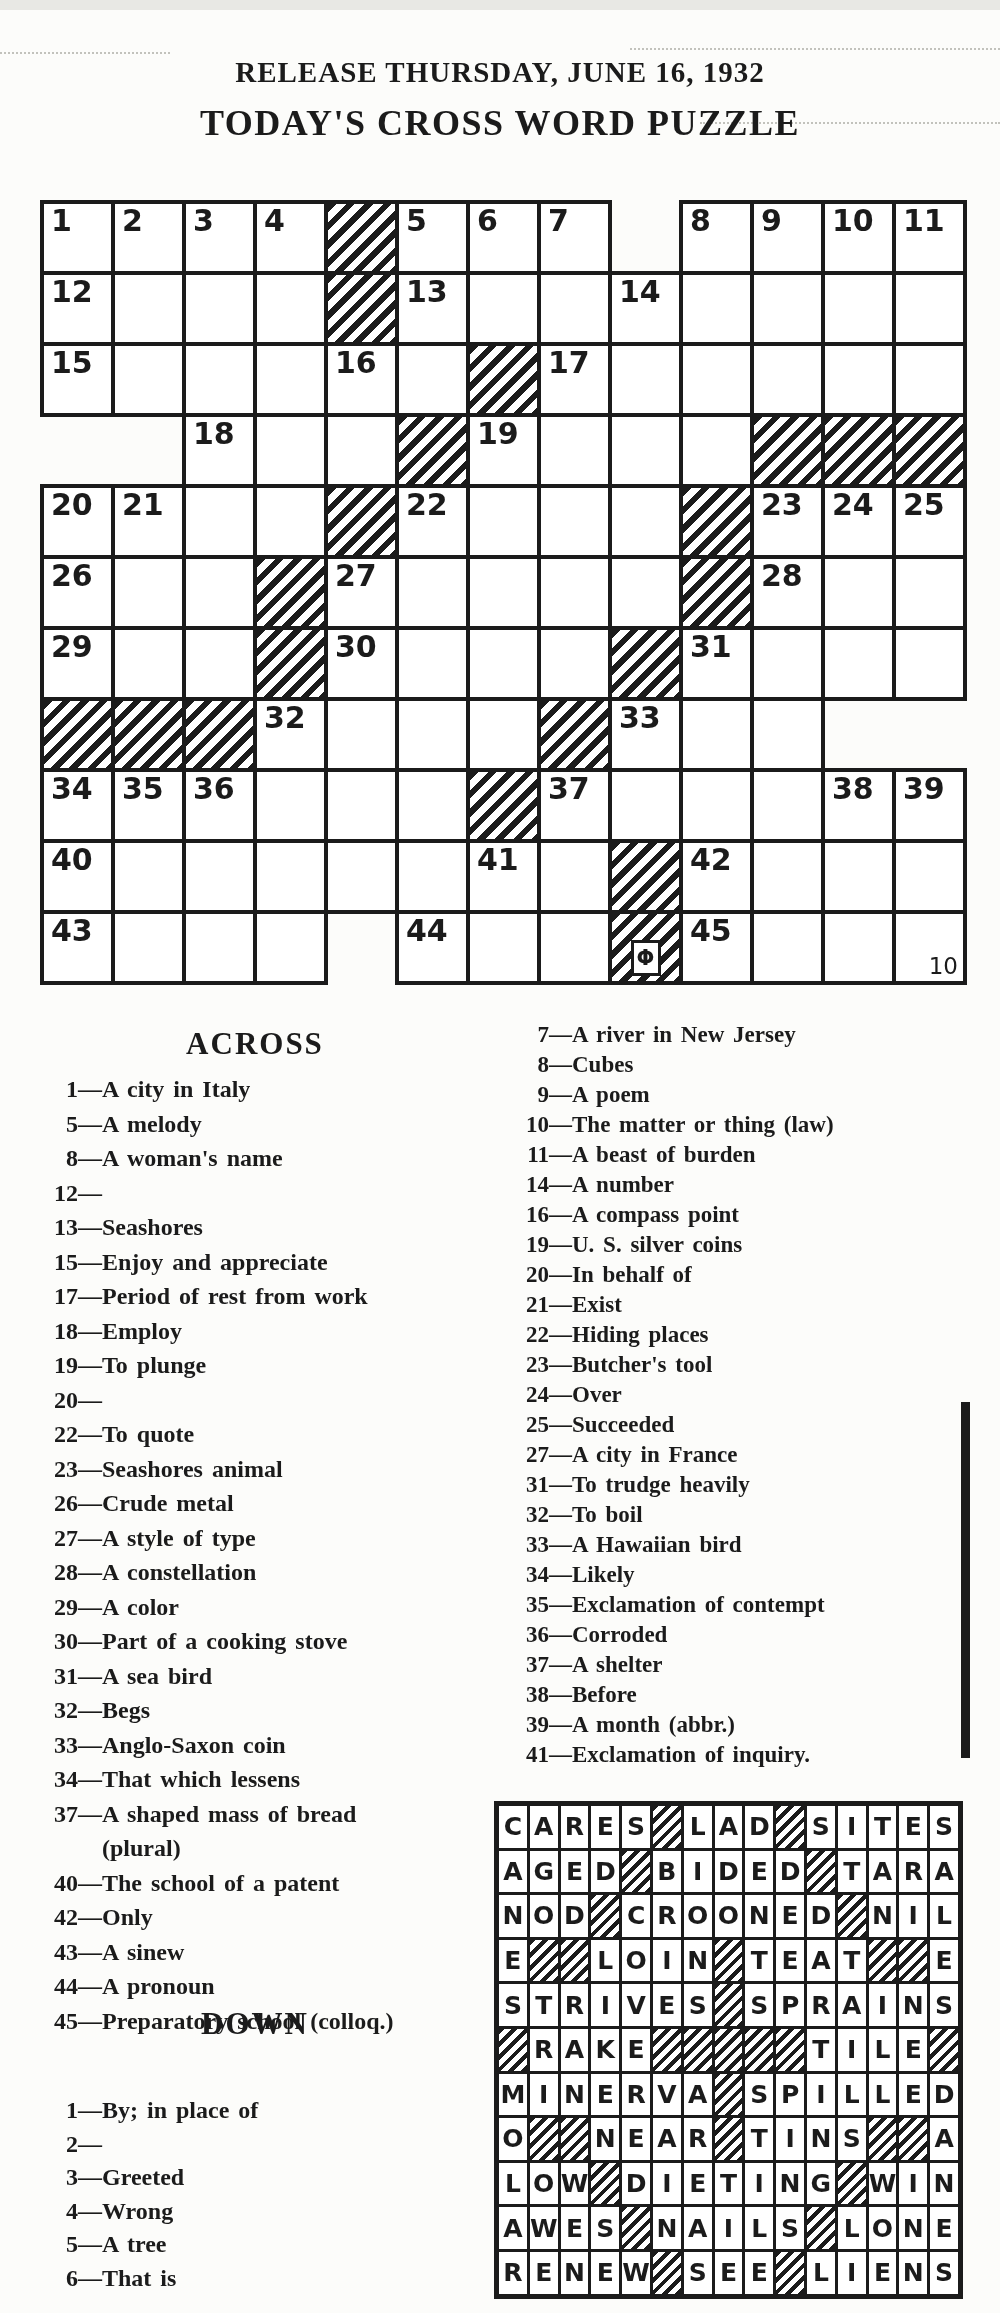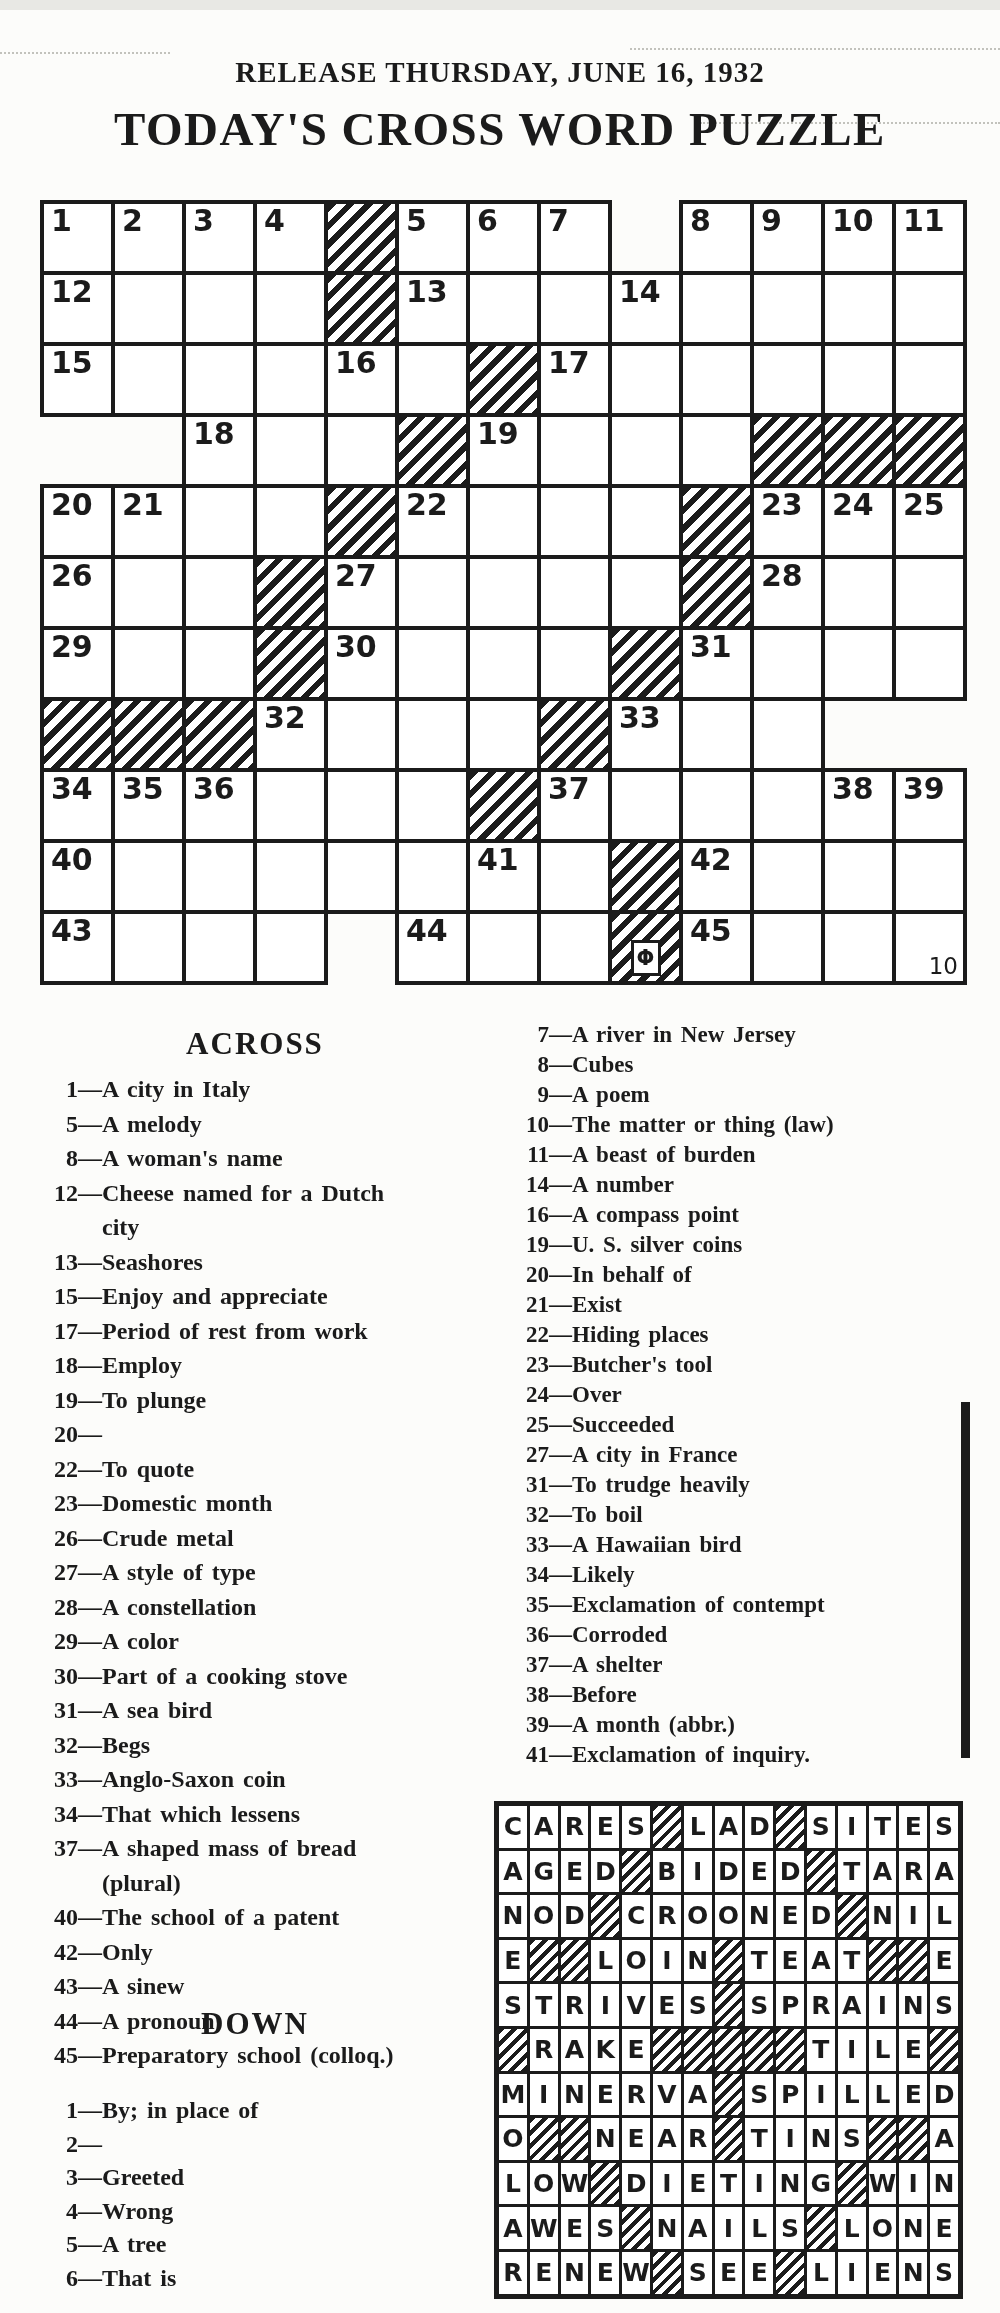--- a/index.html
+++ b/index.html
@@ -5,21 +5,21 @@
   :root { --ink:#1b1b1b; --paper:#fcfcfa; }
   html,body { margin:0; padding:0; background:#e8e8e4; }
   .page { position:relative; width:1000px; height:2313px; background:var(--paper);
           margin:10px auto; overflow:hidden; font-family:"Liberation Serif", serif; color:var(--ink); }
 
   .scan-line { position:absolute; border-top:2px dotted #c2c2bc; }
 
   .release { position:absolute; top:46px; left:0; width:100%; text-align:center;
              font-weight:700; font-size:29px; letter-spacing:1px; }
   .title   { position:absolute; top:92px; left:0; width:100%; text-align:center;
-             font-weight:700; font-size:47px; letter-spacing:1.5px; }
+             font-weight:700; font-size:36px; letter-spacing:1.5px; }
 
   
   #puzzle-grid { position:absolute; left:40px; top:190px; width:927px; height:785px; }
   .pcell { position:absolute; width:75px; height:75px; box-sizing:border-box;
            border:4px solid var(--ink); background:#fff; }
   .pcell.black { background:repeating-linear-gradient(135deg,
                   var(--ink) 0px, var(--ink) 6px, #fff 6px, #fff 13px); }
   .pnum { position:absolute; top:0px; left:7px; font-family:"DejaVu Sans", sans-serif;
           font-weight:600; font-size:30px; line-height:34px; color:var(--ink); }
   .pmark { position:absolute; left:50%; transform:translateX(-50%); bottom:5px;
@@ -322,22 +322,20 @@
           <span class="ctext">A melody</span>
         </div>
         <div class="clue">
           <span class="cnum">8</span>
           <span class="cdash">—</span>
           <span class="ctext">A woman's name</span>
         </div>
         <div class="clue">
           <span class="cnum">12</span>
           <span class="cdash">—</span>
-          <span class="ctext">Cheese named for a Dutch
-city</span>
         </div>
         <div class="clue">
           <span class="cnum">13</span>
           <span class="cdash">—</span>
           <span class="ctext">Seashores</span>
         </div>
         <div class="clue">
           <span class="cnum">15</span>
           <span class="cdash">—</span>
           <span class="ctext">Enjoy and appreciate</span>
@@ -362,21 +360,21 @@
           <span class="cdash">—</span>
         </div>
         <div class="clue">
           <span class="cnum">22</span>
           <span class="cdash">—</span>
           <span class="ctext">To quote</span>
         </div>
         <div class="clue">
           <span class="cnum">23</span>
           <span class="cdash">—</span>
-          <span class="ctext">Domestic month</span>
+          <span class="ctext">Seashores animal</span>
         </div>
         <div class="clue">
           <span class="cnum">26</span>
           <span class="cdash">—</span>
           <span class="ctext">Crude metal</span>
         </div>
         <div class="clue">
           <span class="cnum">27</span>
           <span class="cdash">—</span>
           <span class="ctext">A style of type</span>

